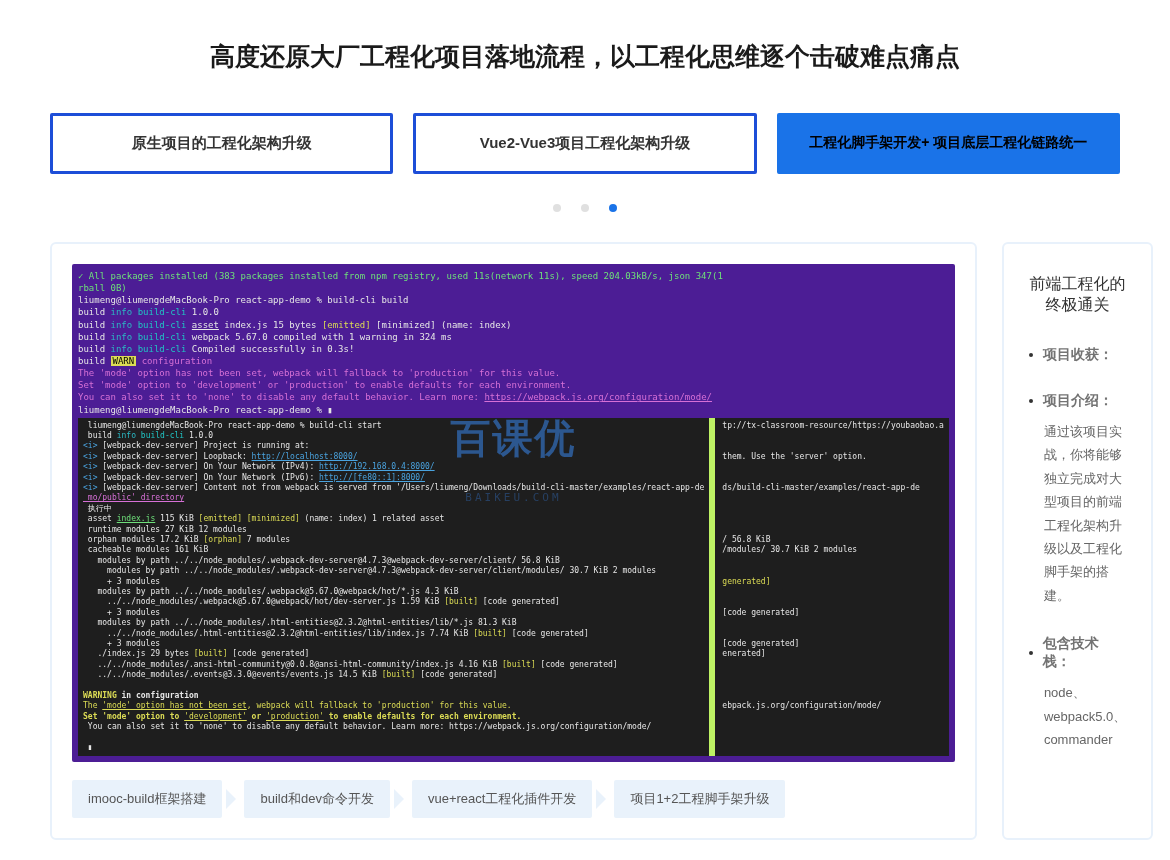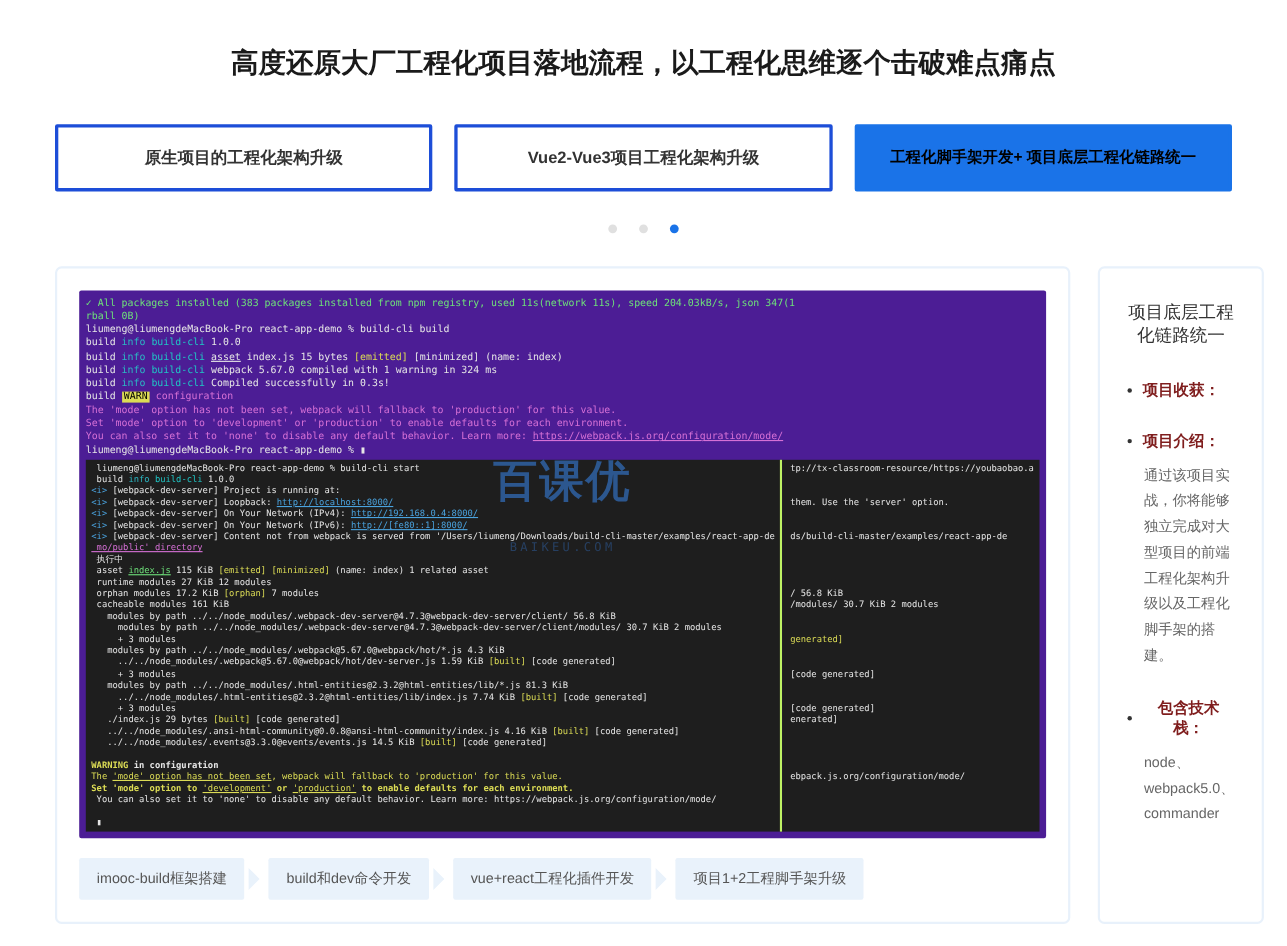--- a/index.html
+++ b/index.html
@@ -20,29 +20,29 @@
 .t-cyan { color: #2bb8c4; }
 .t-yellow { color: #dcdc55; }
 .t-yellow-bg { background: #dcdc55; color: #000; padding: 0 2px; }
 .t-magenta { color: #d670d6; }
 .t-blue { color: #4aa3df; }
 .t-teal { color: #20c5c5; }
 .t-white { color: #e6e6e6; }
 .t-bold { font-weight: bold; }
 .t-ul { text-decoration: underline; }
 .term-split { display: flex; gap: 0; margin-top: 2px; }
-.term-left { flex: 1; background: #1e1e1e; padding: 3px 5px; font-size: 8px; line-height: 1.3; border-right: 2px solid #bef264; }
+.term-left { flex: 1; background: #1e1e1e; padding: 3px 5px; font-size: 8px; line-height: 1.3; border-right: 6px solid #bef264; }
 .term-right { width: 30%; background: #1e1e1e; padding: 3px 5px; font-size: 8px; line-height: 1.3; position: relative; overflow: hidden; }
 .term-right .terminal-row { padding-left: 2px; }
 .watermark { position: absolute; top: 35%; left: 50%; transform: translate(-50%, -50%); font-size: 40px; color: rgba(58,143,255,0.5); font-weight: bold; pointer-events: none; font-family: sans-serif; letter-spacing: 2px; }
 .watermark-sub { position: absolute; top: 47%; left: 50%; transform: translate(-50%, -50%); font-size: 11px; color: rgba(58,143,255,0.3); letter-spacing: 3px; pointer-events: none; }
 .right-panel { width: 310px; border: 2px solid #e8f1fb; border-radius: 6px; padding: 30px 25px; background: #fff; }
 .right-title { text-align: center; font-size: 16px; color: #333; margin-bottom: 30px; font-weight: 500; }
 .section { margin-bottom: 28px; }
-.section-label { font-size: 14px; font-weight: 600; color: #7f1d1d; margin-bottom: 10px; display: flex; align-items: center; text-align: center; }
+.section-label { font-size: 14px; font-weight: 600; color: #737373; margin-bottom: 10px; display: flex; align-items: center; }
 .bullet { display: inline-block; width: 4px; height: 4px; background: #333; border-radius: 50%; margin-right: 10px; }
 .section-text { font-size: 13px; color: #666; line-height: 1.8; padding-left: 15px; }
 .chips { display: flex; gap: 8px; margin-top: 18px; align-items: center; flex-wrap: wrap; }
 .chip { background: #e9f2fb; color: #555; padding: 10px 16px; font-size: 13px; border-radius: 2px; }
 .chip-arrow { width: 0; height: 0; border-top: 10px solid transparent; border-bottom: 10px solid transparent; border-left: 10px solid #e9f2fb; margin-left: -4px; }
 </style>
 </head>
 <body>
 
 <div class="container">
@@ -151,21 +151,21 @@
           <div class="chip-arrow"></div>
           <div class="chip">build和dev命令开发</div>
           <div class="chip-arrow"></div>
           <div class="chip">vue+react工程化插件开发</div>
           <div class="chip-arrow"></div>
           <div class="chip">项目1+2工程脚手架升级</div>
         </div>
     </div>
 
     <div class="right-panel">
-      <div class="right-title">项目底层工程化链路统一</div>
+      <div class="right-title">前端工程化的终极通关</div>
       <div class="section">
         <div class="section-label">
             <span class="bullet"></span>
             <span>项目收获：</span>
           </div>
       </div>
       <div class="section">
         <div class="section-label">
             <span class="bullet"></span>
             <span>项目介绍：</span>

